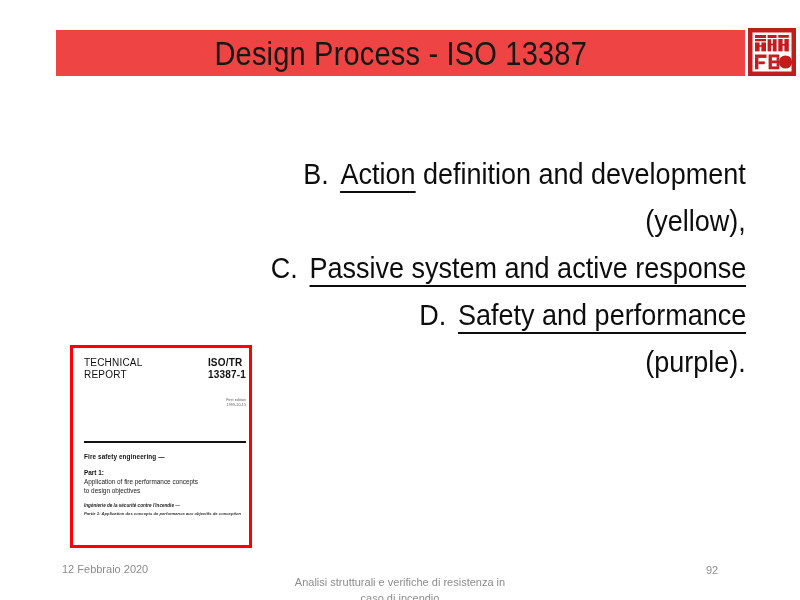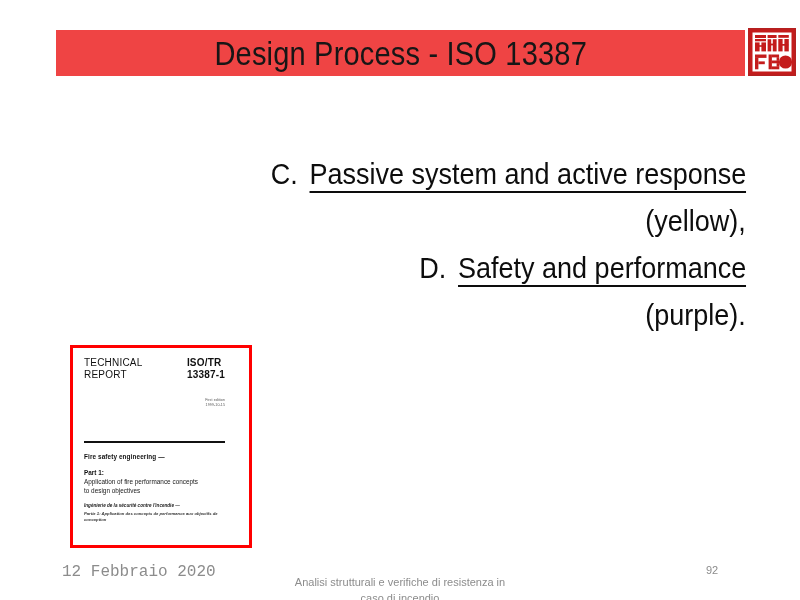--- a/index.html
+++ b/index.html
@@ -84,21 +84,21 @@
   
   #iso-doc {
     position: absolute;
     left: 70px;
     top: 345px;
     width: 182px;
     height: 203px;
     background: #ffffff;
     border: 3px solid #ff0000;
     box-sizing: border-box;
-    padding: 9px 24px 6px 11px;
+    padding: 9px 3px 6px 11px;
     font-family: "Liberation Sans", "DejaVu Sans", sans-serif;
     color: #111;
     overflow: hidden;
   }
   .iso-head {
     display: flex;
     justify-content: space-between;
     align-items: flex-start;
   }
   .iso-head-left {
@@ -157,23 +157,23 @@
     font-weight: bold;
     line-height: 5.4px;
     color: #333;
   }
 
   
   #footer-date {
     position: absolute;
     left: 62px;
     top: 563px;
-    font-size: 16px;
+    font-size: 11px;
     color: #8c8c8c;
-    font-family: Liberation Mono, monospace;
+    font-family: Liberation Sans, sans-serif;
   }
   #footer-center {
     position: absolute;
     left: 262px;
     top: 554px;
     width: 276px;
     text-align: center;
     font-size: 11px;
     line-height: 16px;
     color: #8c8c8c;
@@ -227,28 +227,33 @@
       <rect x="28.6" y="29.2" width="2.6" height="3.6"></rect>
       <rect x="28.6" y="35.1" width="2.8" height="3.6"></rect>
     </g>
     <circle cx="37.5" cy="34" r="6.6" fill="#c41c1c"></circle>
   </svg>
 </div>
 
 <div id="content-list">
 
 
-
+  <div class="list-line">
+    <span class="squeeze">
+      <span class="marker">B.</span><span class="kw">Action</span><span> definition and development</span>
+    </span>
+  </div>
+
+  <div class="list-line">
+    <span class="squeeze">(yellow),</span>
+  </div>
   <div class="list-line">
     <span class="squeeze">
       <span class="marker">C.</span><span class="kw">Passive system and active response</span><span></span>
     </span>
-  </div>
-  <div class="list-line">
-    <span class="squeeze">(yellow),</span>
   </div>
 
   <div class="list-line">
     <span class="squeeze">
       <span class="marker">D.</span><span class="kw">Safety and performance</span><span></span>
     </span>
   </div>
   <div class="list-line">
     <span class="squeeze">(purple).</span>
   </div>

